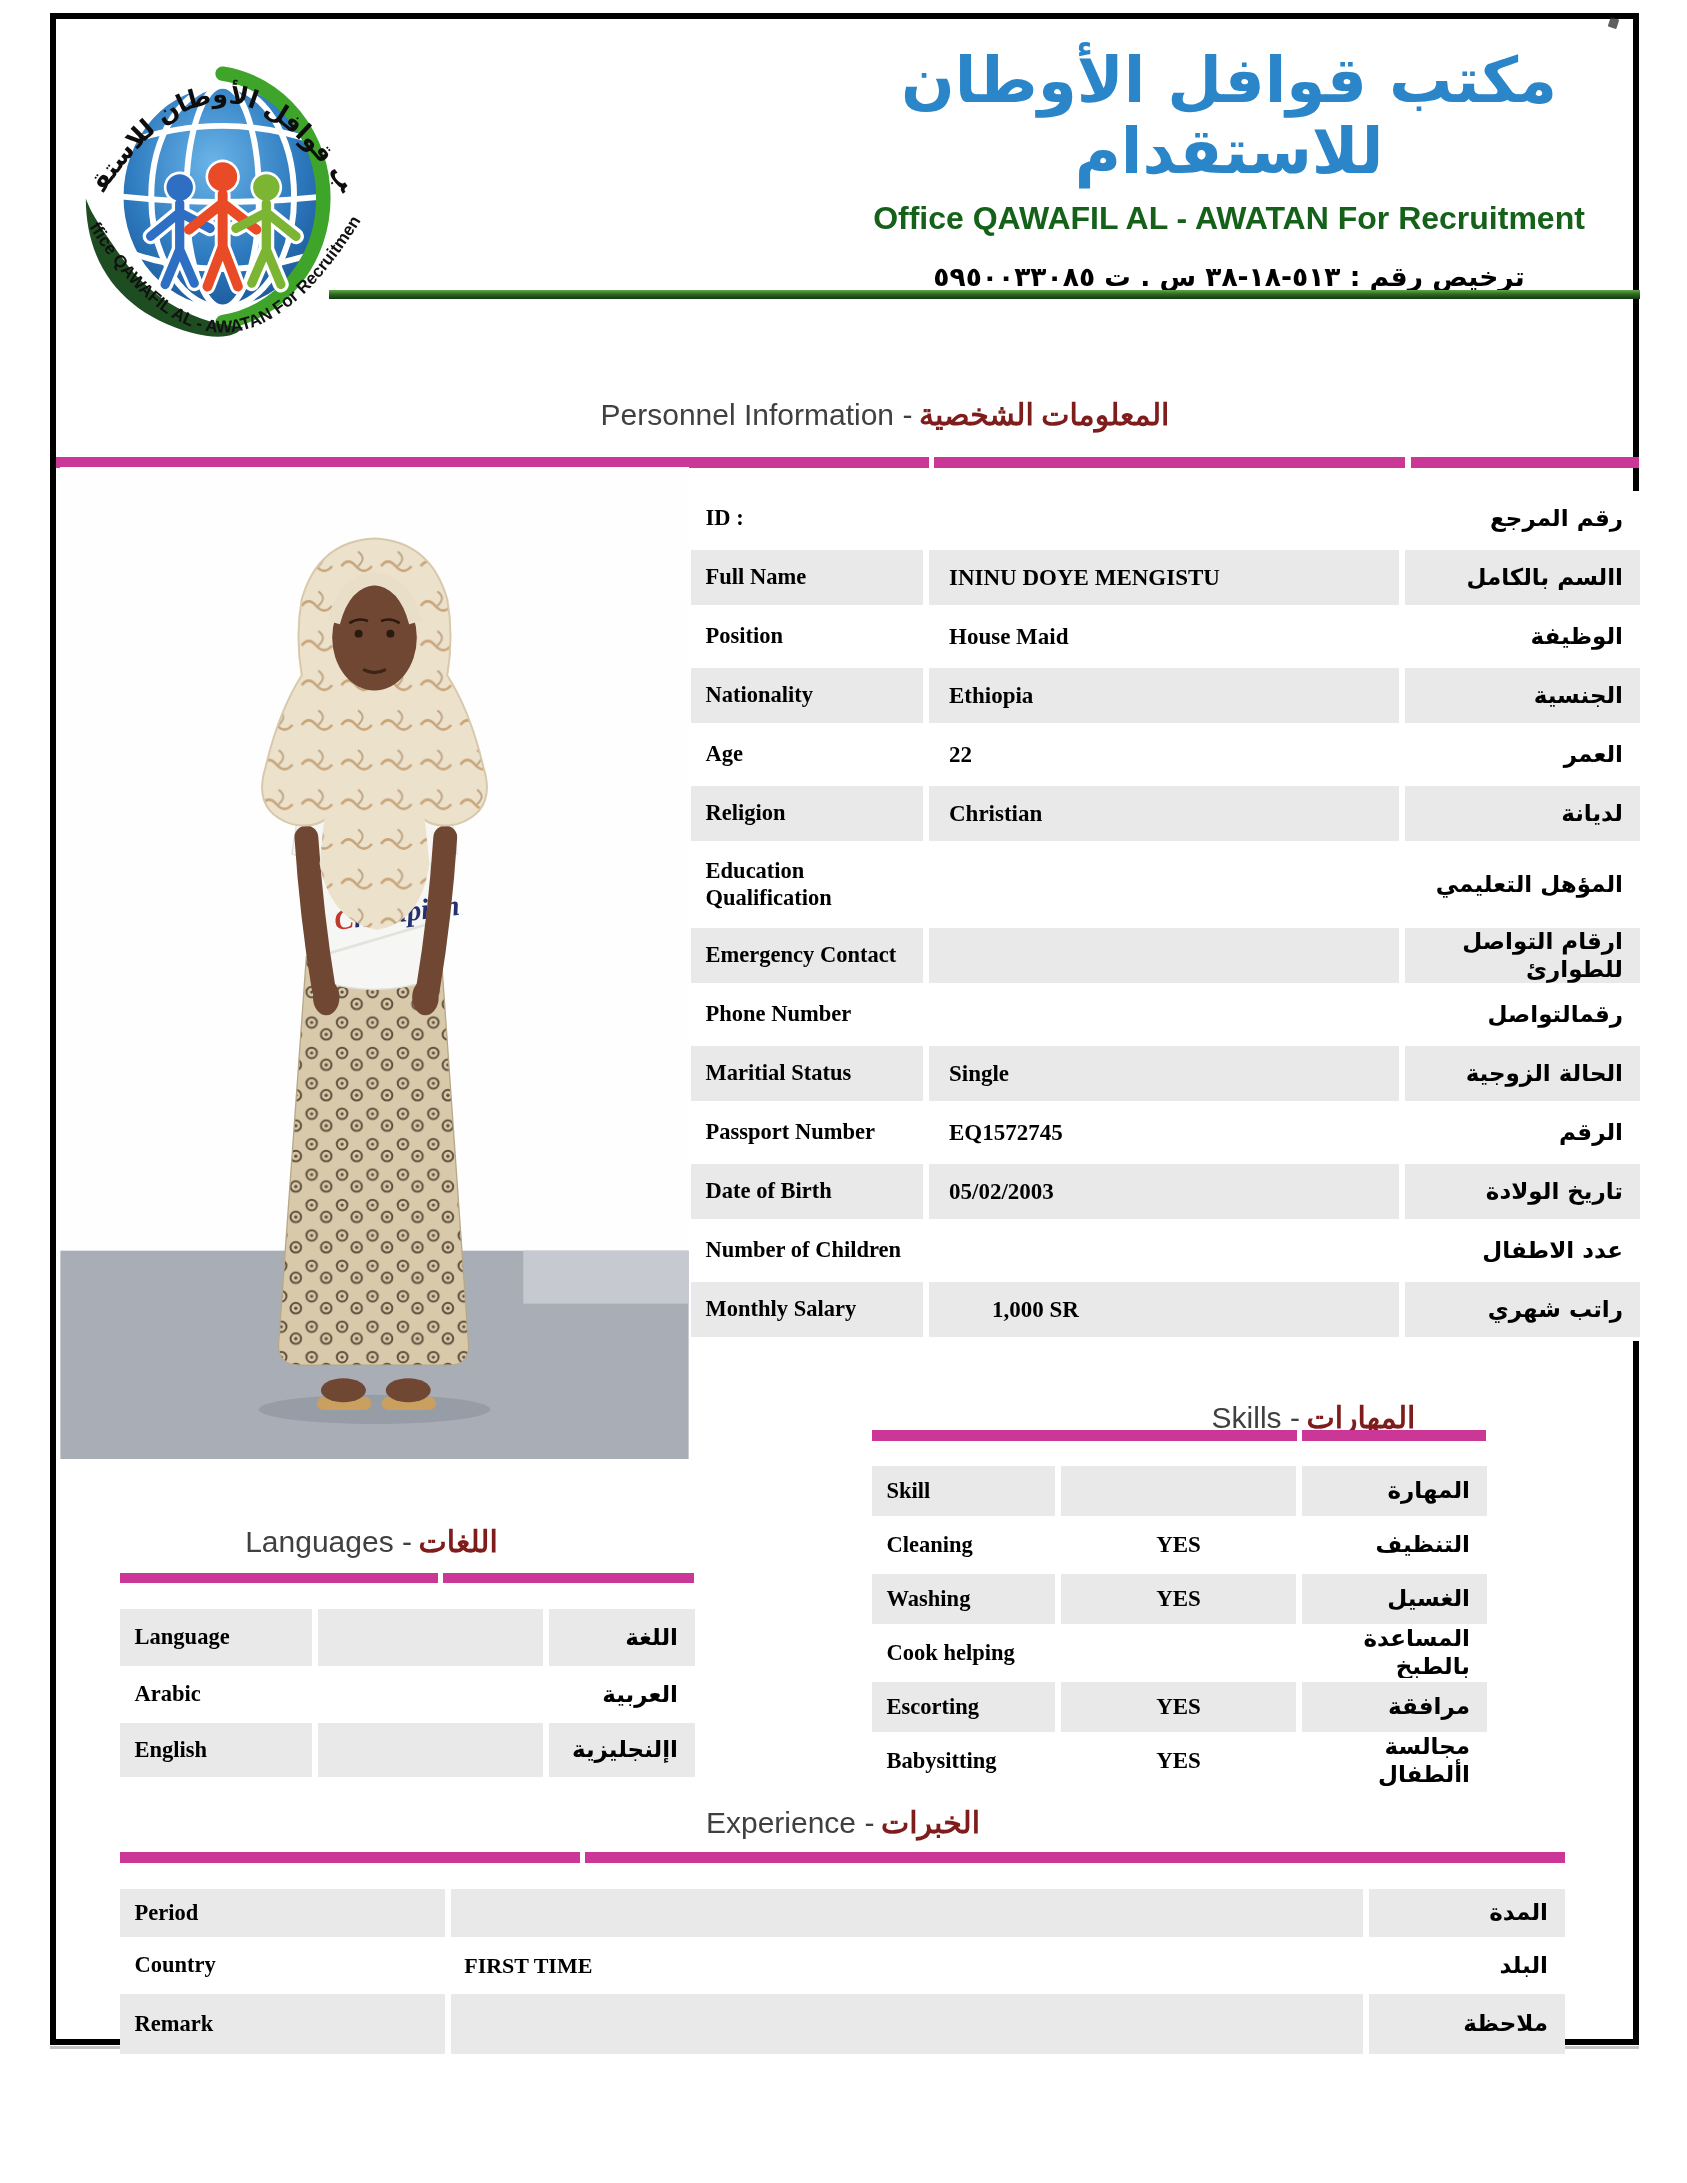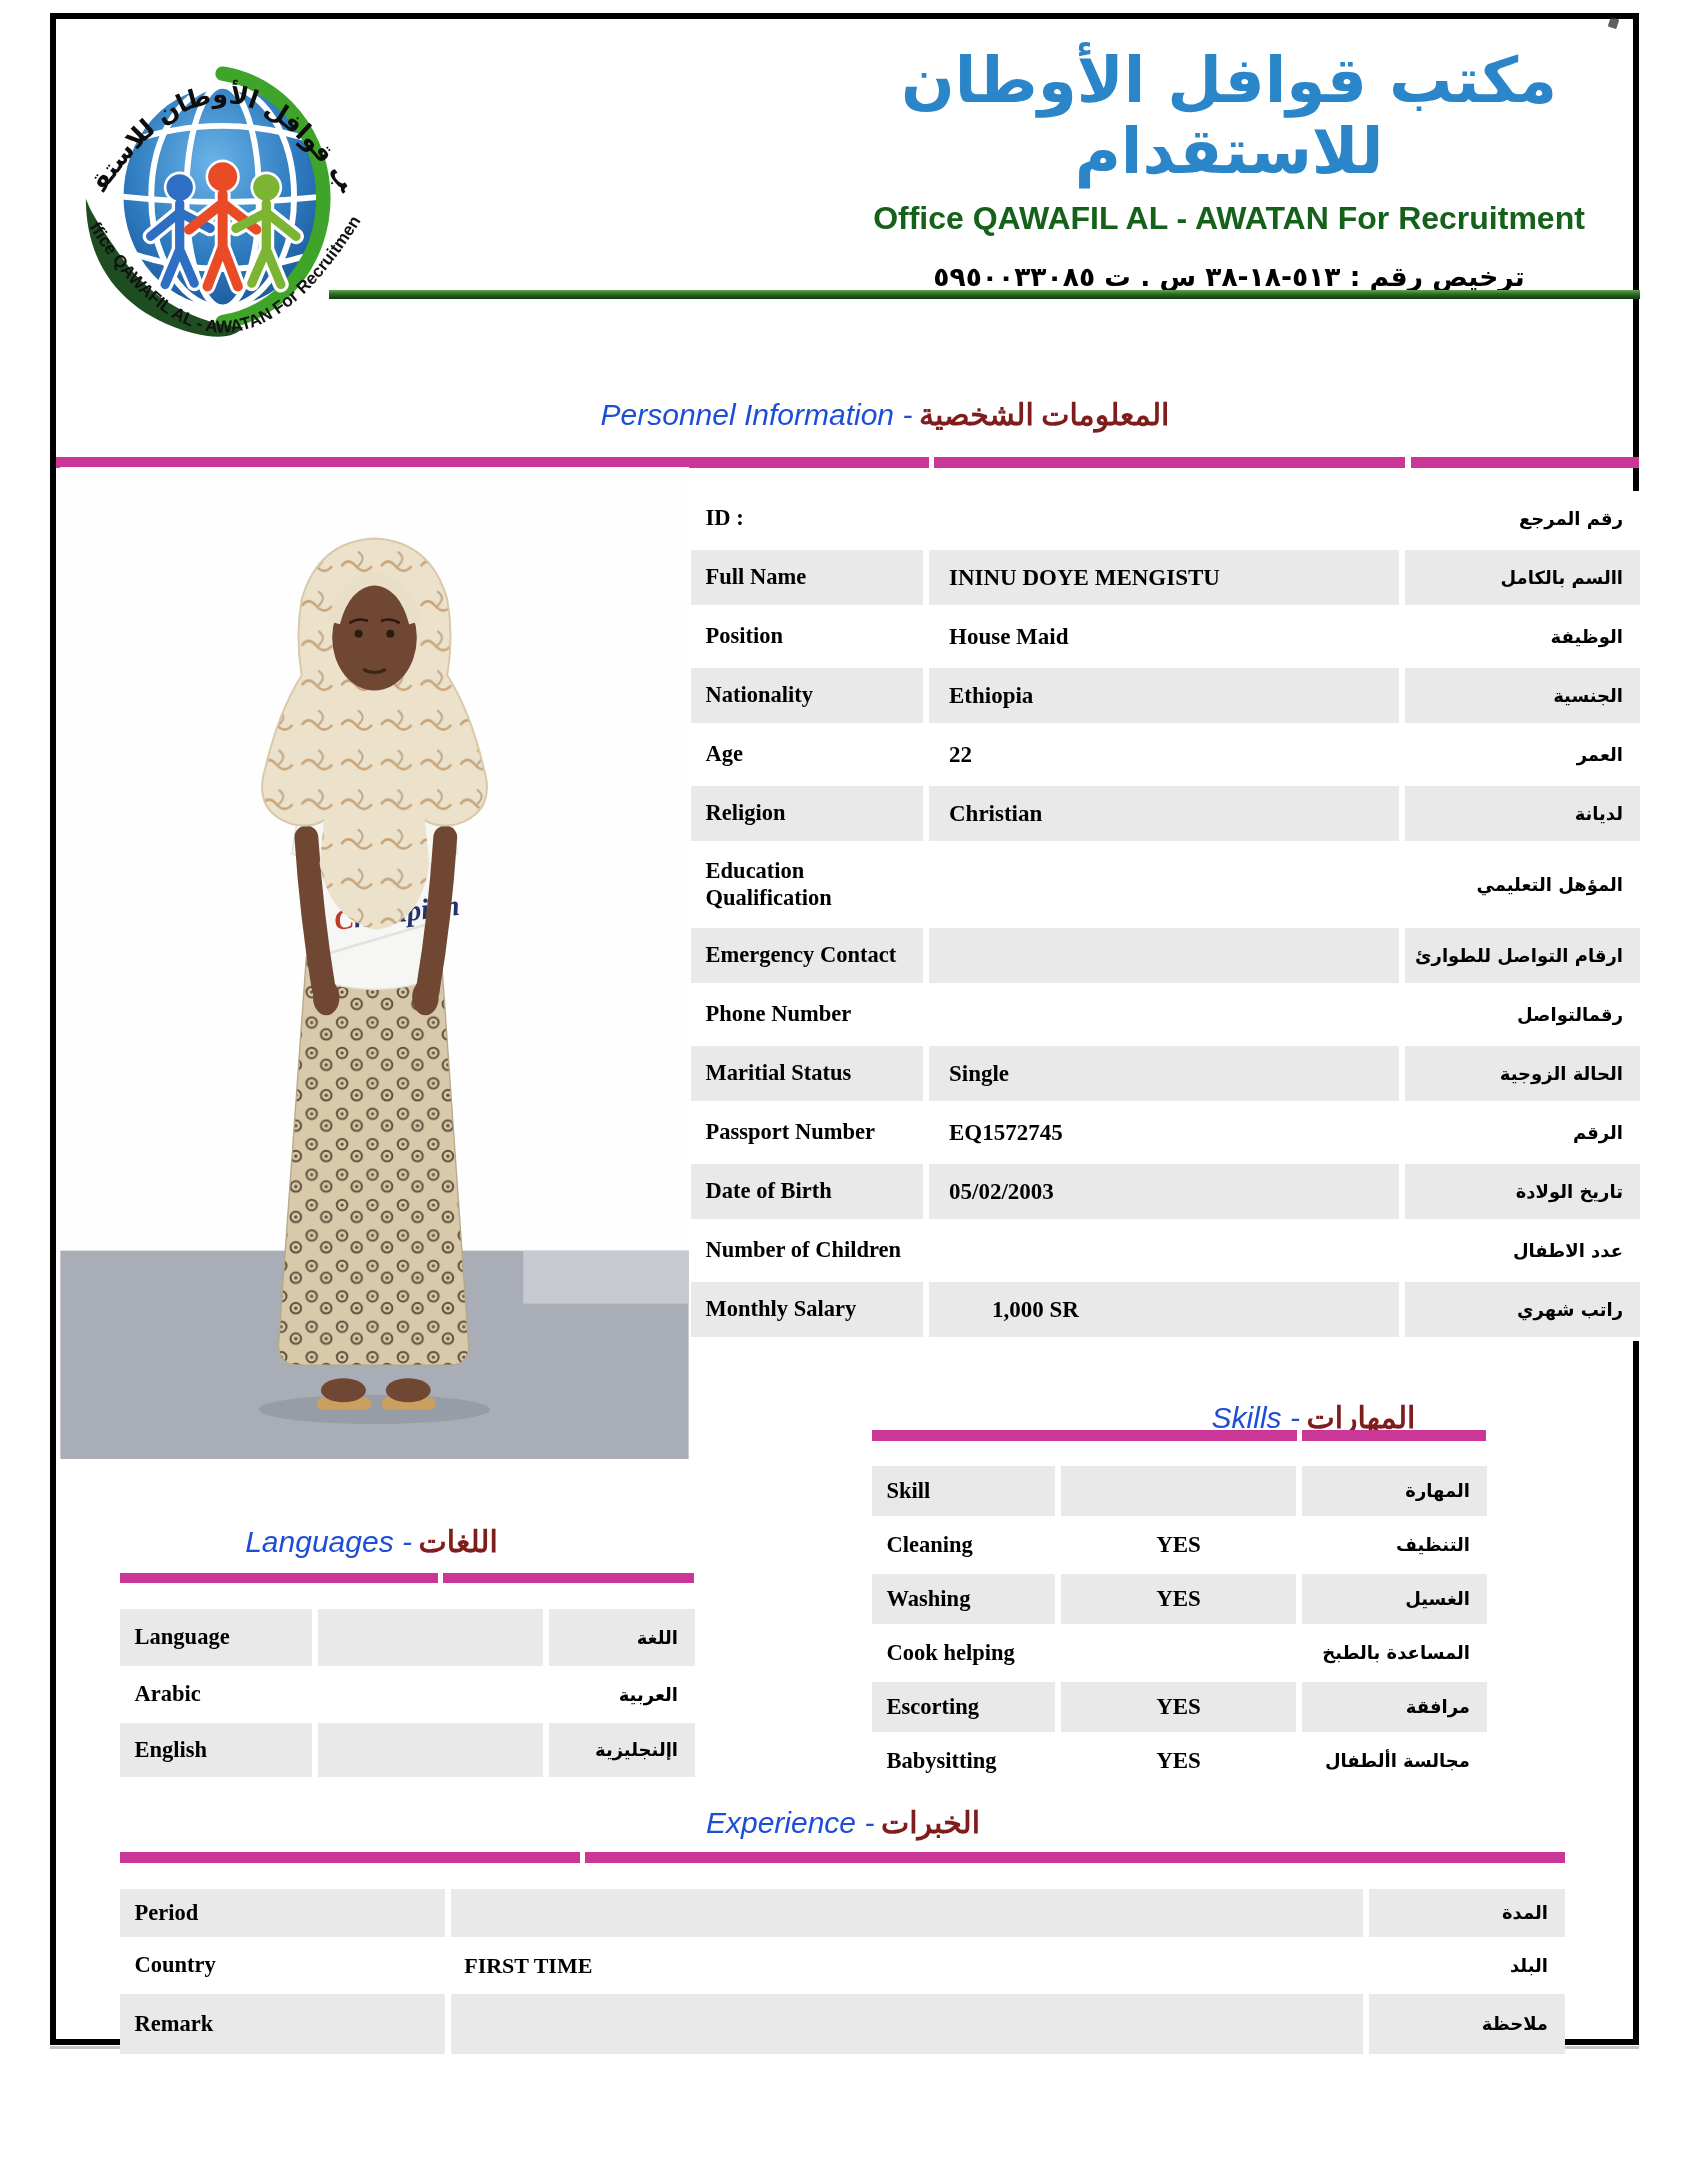--- a/index.html
+++ b/index.html
@@ -13,42 +13,42 @@
   
   .logo{position:absolute;left:66px;top:30px;width:314px;height:324px;}
   .header-text{position:absolute;left:814px;top:46px;width:830px;text-align:center;}
   .org-ar{font-family:"DejaVu Sans",sans-serif;font-weight:bold;font-size:63px;line-height:1.12;color:#2a86c8;direction:rtl;}
   .org-en{font-family:"Liberation Sans",sans-serif;font-weight:bold;font-size:32px;color:#15611a;margin-top:13.2px;}
   .license{font-family:"DejaVu Sans",sans-serif;font-weight:bold;font-size:26.5px;color:#000;margin-top:24px;direction:rtl;}
   .green-line{position:absolute;left:329px;top:290px;width:1311px;height:8.6px;
               background:linear-gradient(180deg,#63a849 0%,#2e6b25 45%,#11380f 100%);}
   
   .sec-title{position:absolute;text-align:center;font-size:30px;white-space:nowrap;}
-  .t-en{font-family:"Liberation Sans",sans-serif;font-weight:400;color:#1d4ed8;font-style:italic;}
+  .t-en{font-family:"Liberation Sans",sans-serif;font-weight:400;color:#404040;}
   .t-ar{font-family:Liberation Serif, serif;font-weight:bold;color:#7f1d1d;margin-left:6.6px;}
   .personnel-title{left:91px;top:397px;width:1588px;}
   .skills-title{left:1006px;top:1368px;width:615px;margin-top:32px;}
   .languages-title{left:64px;top:1524px;width:615px;}
   .experience-title{left:120px;top:1805px;width:1446px;}
   
   .pinkbar{position:absolute;display:flex;}
   .pinkbar .seg{background:#cb3797;height:100%;}
   .pinkbar .gap{background:#ffffff;width:5.3px;height:100%;}
   .bar-main{left:56px;top:457px;width:1583px;height:10.6px;}
   .bar-skills{left:872px;top:1430px;width:614px;height:10.6px;}
   .bar-lang{left:120px;top:1573px;width:574px;height:10px;}
   .bar-exp{left:120px;top:1852px;width:1446px;height:10.6px;}
   
   .tbl{position:absolute;margin-top:24px;}
   .tbl .row{display:grid;}
   .tbl .cell{display:flex;align-items:center;box-sizing:border-box;background:#ffffff;
              border-bottom:4px solid #ffffff;font-weight:bold;overflow:hidden;}
   .tbl .cell.label{font-size:22.5px;padding-left:14.6px;line-height:1.18;}
   .tbl .cell.value{font-size:23px;padding-left:20px;}
-  .tbl .cell.label_ar{font-family:"DejaVu Sans",sans-serif;font-size:18px;padding-inline-start:17px;justify-content:flex-start;line-height:1.2;}
+  .tbl .cell.label_ar{font-family:"DejaVu Sans",sans-serif;font-size:23px;padding-inline-start:17px;justify-content:flex-start;line-height:1.2;}
   .tbl .cell.label,.tbl .cell.value{border-right:6.6px solid #ffffff;}
   
   .info-table{left:691px;top:467px;width:949px;}
   .info-table .row{grid-template-columns:238px 476px 235px;height:59px;}
   .info-table .row:nth-child(7){height:83px;}
   .info-table .row:nth-child(even) .cell{background:#e9e9e9;}
   .info-table .row:nth-child(14) .cell.value{padding-left:63px;}
   
   .skills-table{left:872px;top:1442px;width:614px;}
   .skills-table .row{grid-template-columns:189px 241px 185px;height:54px;}

